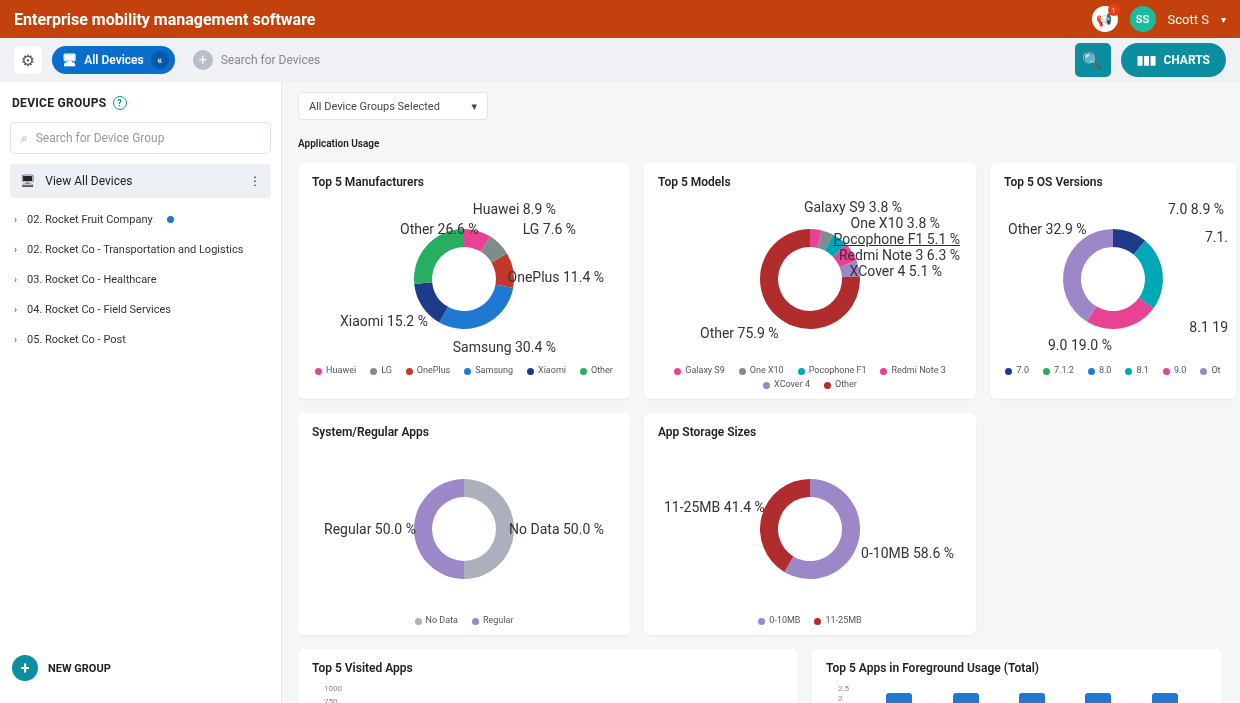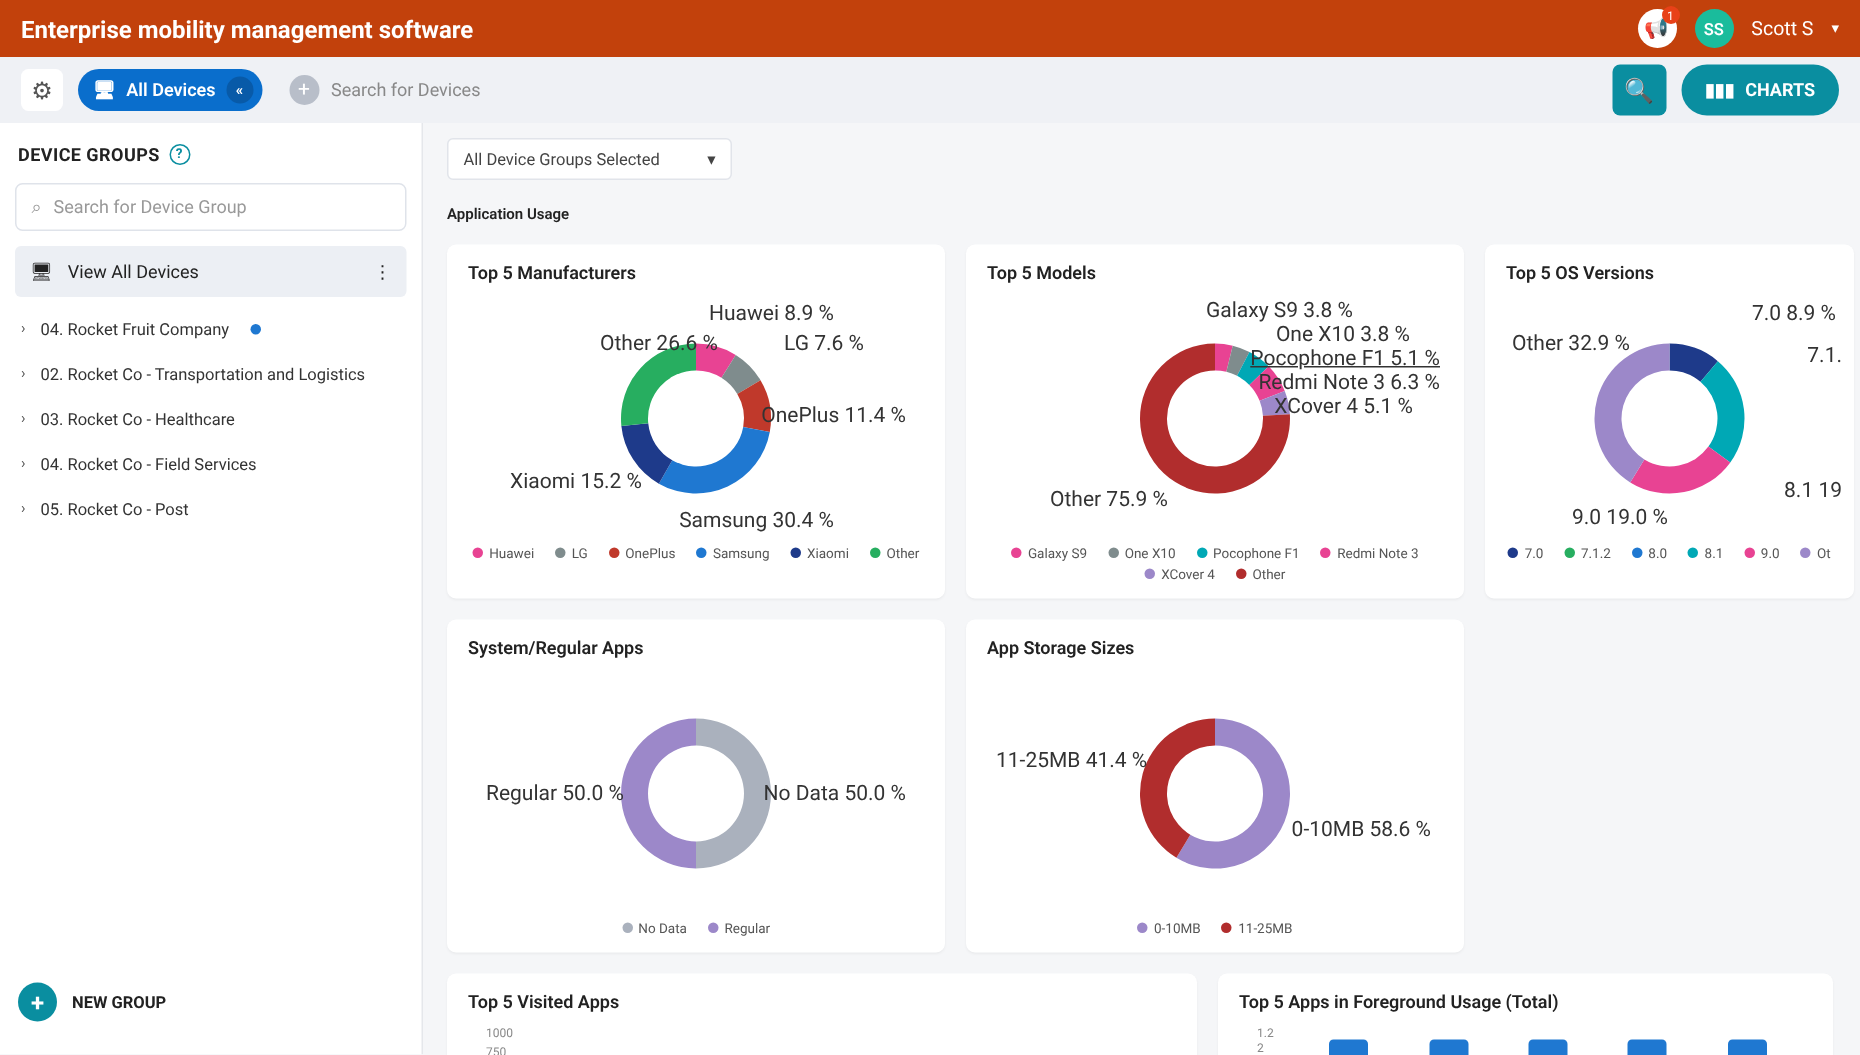--- a/index.html
+++ b/index.html
@@ -38,21 +38,21 @@
 .section-title{font-size:10px;font-weight:600;color:#222;margin:8px 0 14px}
 .grid{display:flex;flex-wrap:wrap;gap:14px}
 .card{background:#fff;border-radius:6px;padding:12px 14px 10px;box-shadow:0 1px 2px rgba(0,0,0,.05)}
 .card-w{width:332px}
 .card-w2{width:500px}
 .card-title{font-size:12px;font-weight:600;color:#222;margin-bottom:10px}
 .donut-wrap{position:relative;height:160px;display:flex;align-items:center;justify-content:center}
 .donut{width:110px;height:110px}
 .dlabel{position:absolute;font-size:14px;color:#333;white-space:nowrap}
 .legend{display:flex;flex-wrap:wrap;gap:4px 14px;justify-content:center;font-size:9px;color:#555;margin-top:6px}
-.lg{display:flex;align-items:flex-start;gap:4px}
+.lg{display:flex;align-items:flex-end;gap:4px}
 .lg-dot{width:7px;height:7px;border-radius:50%}
 .bar-card{height:90px;overflow:hidden}
 .bar-area{position:relative;height:54px;margin-top:4px}
 .ytick{position:absolute;left:12px;font-size:8px;color:#888}
 .bars{position:absolute;left:40px;right:10px;bottom:0;display:flex;justify-content:space-around;align-items:flex-end;height:50px}
 .bar{width:26px;border-radius:3px 3px 0 0}
 svg{overflow:visible}
 </style>
 </head>
 <body>
@@ -105,21 +105,21 @@
     <div class="view-all">
       <div class="view-all-left">
         <span>🖥</span>
         <span>View All Devices</span>
       </div>
       <span>⋮</span>
     </div>
     <div class="tree" id="tree">
         <div class="tree-item">
           <span class="chev">›</span>
-          <span>04. Rocket Fruit Company</span>
+          <span>02. Rocket Fruit Company</span>
           <span class="dot"></span>
         </div>
         <div class="tree-item">
           <span class="chev">›</span>
           <span>02. Rocket Co - Transportation and Logistics</span>
         </div>
         <div class="tree-item">
           <span class="chev">›</span>
           <span>03. Rocket Co - Healthcare</span>
         </div>
@@ -269,21 +269,21 @@
             <span class="ytick" style="bottom: 33.5px;">750</span>
             <span class="ytick" style="bottom: 46px;">1000</span>
             <div class="bars"></div>
           </div>
       </div>
 
       <div class="card" style="width:410px">
         <div class="card-title">Top 5 Apps in Foreground Usage (Total)</div>
         <div class="bar-area" id="bar-6">
             <span class="ytick" style="bottom: 36px;">2</span>
-            <span class="ytick" style="bottom: 46px;">1.2</span>
+            <span class="ytick" style="bottom: 46px;">2.5</span>
             <div class="bars">
               <div class="bar" style="height: 46px; background: rgb(31, 120, 209);"></div>
               <div class="bar" style="height: 46px; background: rgb(31, 120, 209);"></div>
               <div class="bar" style="height: 46px; background: rgb(31, 120, 209);"></div>
               <div class="bar" style="height: 46px; background: rgb(31, 120, 209);"></div>
               <div class="bar" style="height: 46px; background: rgb(31, 120, 209);"></div>
             </div>
           </div>
       </div>
 

